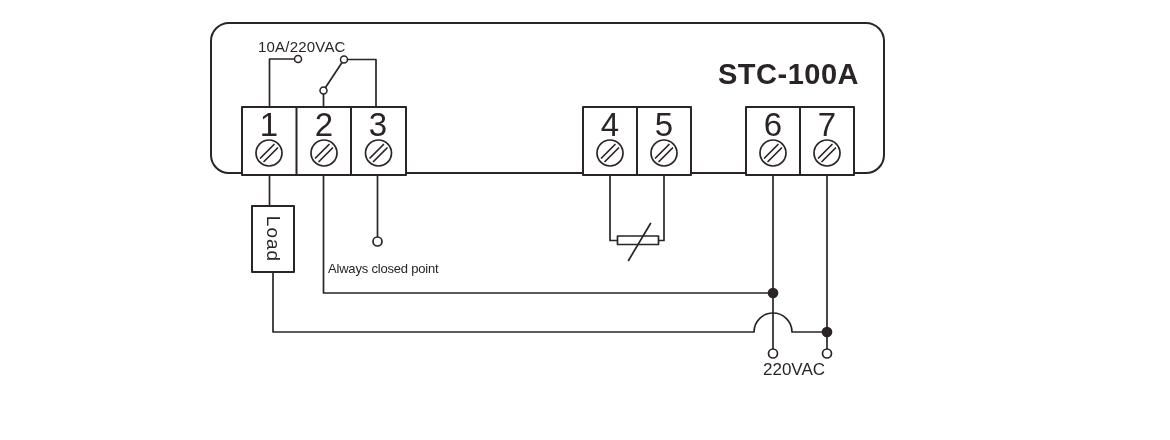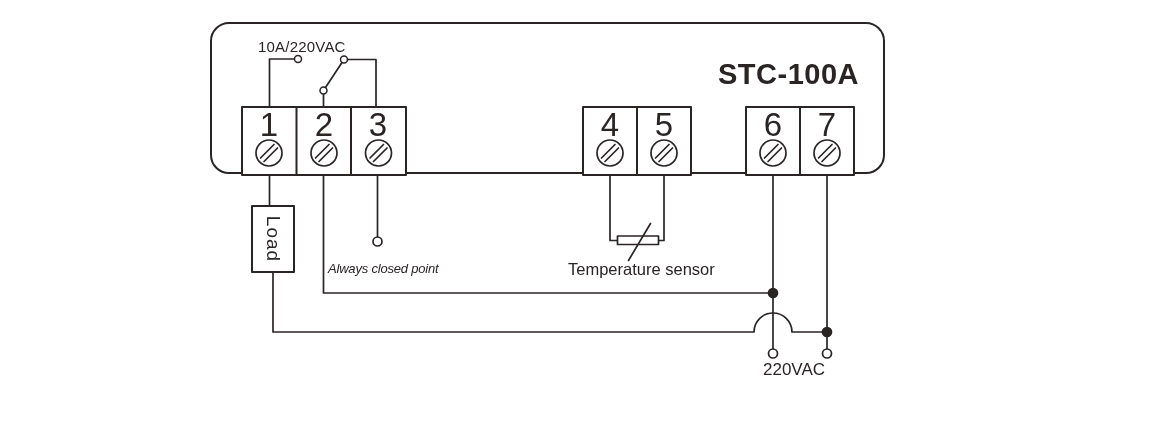--- a/index.html
+++ b/index.html
@@ -16,21 +16,21 @@
   .rating{left:258px;top:30px;font-size:15px;letter-spacing:0.2px;margin-top:8px;}
   .title{left:718px;top:42px;width:170px;font-size:29px;font-weight:bold;letter-spacing:0.5px;margin-top:15px;}
   .tnum{position:absolute;top:110px;width:44px;height:30px;line-height:30px;
         font-size:33px;text-align:center;}
   .t1{left:247px;} .t2{left:302px;} .t3{left:356px;}
   .t4{left:588px;} .t5{left:642px;}
   .t6{left:751px;} .t7{left:805px;}
   .loadbox{position:absolute;left:252px;top:206px;width:42px;height:66px;
            display:flex;align-items:center;justify-content:center;}
   .loadbox span{transform:rotate(90deg);font-size:19px;letter-spacing:1px;}
-  .always{left:328px;top:261px;font-size:13px;letter-spacing:-0.2px;font-style:italic;}
+  .always{left:328px;top:261px;font-size:13px;letter-spacing:-0.2px;}
   .tempsensor{left:568px;top:260px;font-size:16.5px;}
   .psu{left:714px;top:359px;width:160px;text-align:center;font-size:17px;line-height:22px;}
 </style>
 </head>
 <body>
 
 <div class="stage">
 
   <svg width="1170" height="440" viewBox="0 0 1170 440" fill="none" stroke="#2a2425" stroke-width="1.7" stroke-linecap="round" stroke-linejoin="round">
 
@@ -134,19 +134,18 @@
   <div class="tnum t5">5</div>
   <div class="tnum t6">6</div>
   <div class="tnum t7">7</div>
 
   <div class="loadbox">
     <span>Load</span>
   </div>
 
   <div class="lbl always">Always closed point</div>
 
-  <div class="lbl tempsensor">Temperature sensor</div>
 
   <div class="lbl psu">
     <div>220VAC</div>
   </div>
 
 </div>
 
 </body></html>

